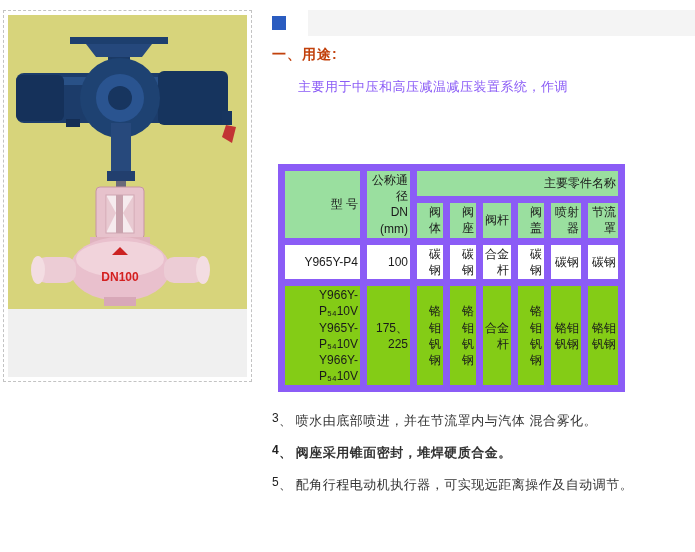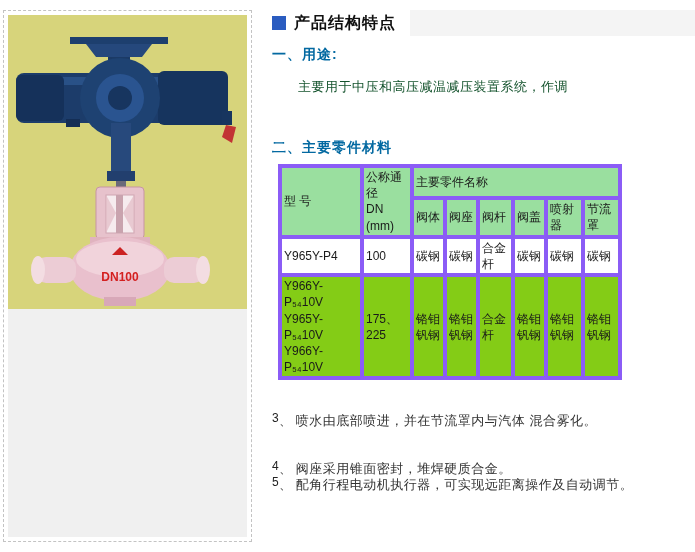--- a/index.html
+++ b/index.html
@@ -8,21 +8,21 @@
     position:relative;
     background:#ffffff;
     font-family:"Liberation Sans","DejaVu Sans",sans-serif;
     color:#333;
     overflow:hidden;
   }
 
   
   .photo-frame {
     position:absolute; left:3px; top:10px;
-    width:249px; height:532px;
+    width:249px; height:372px;
     background:#ffffff;
     border:1px dashed #c3c3c3;
   }
   .photo-area {
     position:absolute; left:4px; top:4px;
     width:239px; height:294px;
     background:#d7d47b;
     overflow:hidden;
   }
   .photo-rest {
@@ -42,65 +42,65 @@
   }
   .title-text {
     font-size:16px; font-weight:bold; color:#111; letter-spacing:1px; white-space:nowrap;
   }
   .title-fill {
     flex:1; height:26px; background:#f4f4f4; margin-left:14px;
   }
 
   .sec-heading {
     position:absolute; left:2px;
-    font-size:14px; font-weight:bold; color:#0369a1; letter-spacing:1px;
+    font-size:14px; font-weight:bold; color:#c2410c; letter-spacing:1px;
     white-space:nowrap;
   }
   .usage-heading    { top:46px; }
   .materials-heading{ top:139px; }
   .features-heading { top:316px; }
 
   .body-line {
-    position:absolute; font-size:13px; color:#14532d; letter-spacing:0.5px; white-space:nowrap;
+    position:absolute; font-size:13px; color:#8b5cf6; letter-spacing:0.5px; white-space:nowrap;
   }
   .usage-line1 { left:28px; top:78px; }
   .usage-line2 { left:0px;  top:108px; }
 
   
   .materials-table {
     position:absolute; left:8px; top:164px;
     border-collapse:collapse;
     table-layout:fixed;
     font-size:12px; color:#1a1a1a;
     background:#ffffff;
     border:2px solid #111;
   }
   .materials-table th, .materials-table td {
-    border:4px solid #8b5cf6;
-    text-align:left; vertical-align:middle;
+    border:7px solid #8b5cf6;
+    text-align:right; vertical-align:middle;
     padding:1px 2px;
     font-weight:normal;
     white-space:pre-line;
     line-height:1.35;
   }
   .materials-table thead th { background:#9adf9f; }
   .row-plain td { background:#ffffff; height:26px; }
   .row-green td { background:#84cc16; height:56px; }
   .th-parts { height:32px; }
   .th-sub   { height:24px; }
 
   
   .feature-item {
     position:absolute; left:2px;
     font-size:13px; color:#333; letter-spacing:0.5px; white-space:nowrap;
   }
   .feature-item .num { font-size:12px; position:relative; top:-3px; color:#222; }
   .feature-item .sep { font-size:12px; color:#222; }
   .fi-0 { top:348px; } .fi-1 { top:380px; } .fi-2 { top:412px; }
-  .fi-3 { top:460px; } .fi-4 { top:476px; }
+  .fi-3 { top:444px;font-weight:bold; } .fi-4 { top:476px; }
 </style>
 </head>
 <body>
 
 <div class="photo-frame">
   <div class="photo-area">
     <svg width="239" height="294" viewBox="0 0 239 294">
 
       <g>
         <rect x="62" y="22" width="98" height="7" fill="#1d3f6e"></rect>
@@ -149,28 +149,26 @@
       </g>
     </svg>
   </div>
   <div class="photo-rest"></div>
 </div>
 
 <div class="content">
 
   <div class="title-row">
     <span class="title-square"></span>
-    <span class="title-text">产品结构特点</span>
     <span class="title-fill"></span>
   </div>
 
   <div class="sec-heading usage-heading">一、用途:</div>
   <div class="body-line usage-line1">主要用于中压和高压减温减压装置系统，作调</div>
 
-  <div class="sec-heading materials-heading">二、主要零件材料</div>
 
   <table class="materials-table">
     <colgroup>
       <col style="width:82px">
         <col style="width:50px">
       <col style="width:33px">
         <col style="width:33px">
         <col style="width:35px">
       <col style="width:33px">
         <col style="width:37px">

